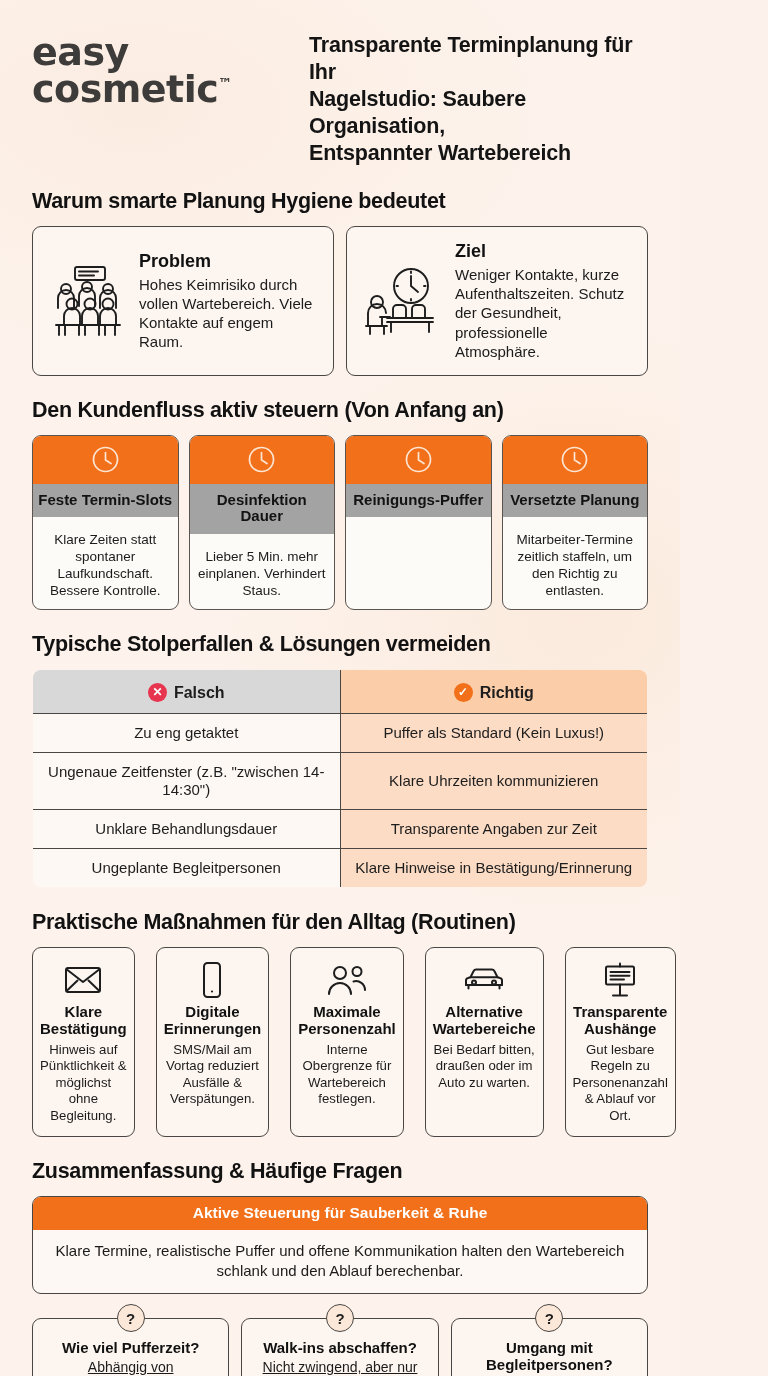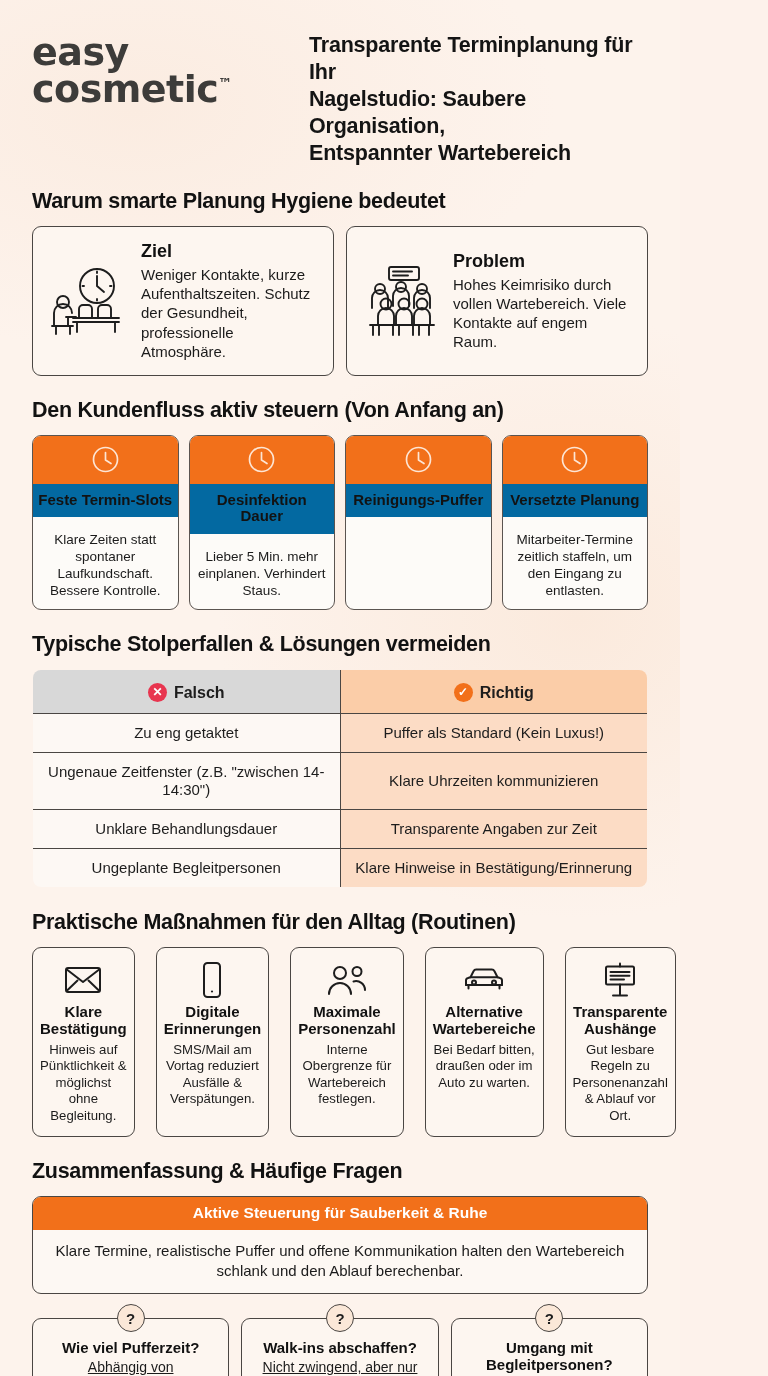--- a/index.html
+++ b/index.html
@@ -109,21 +109,21 @@
     min-height: 172px;
   }
   .flow-top {
     background: #f2701a;
     height: 48px;
     display: flex;
     align-items: center;
     justify-content: center;
   }
   .flow-title {
-    background: #0369a1;
+    background: #a3a3a3;
     text-align: center;
     font-size: 15px;
     font-weight: 700;
     color: #121212;
     padding: 8px 4px 9px;
     line-height: 1.1;
   }
   .flow-desc {
     flex: 1;
     text-align: center;
@@ -245,54 +245,20 @@
       <div>Entspannter Wartebereich</div>
     </div>
   </div>
 
   <div class="sec-h">Warum smarte Planung Hygiene bedeutet</div>
 
   <div class="pz-row">
 
     <div class="card pz-card">
       <div class="pz-icon">
-        <svg width="80" height="74" viewBox="0 0 80 74" fill="none" stroke="#1d1d1d" stroke-width="1.9" stroke-linecap="round" stroke-linejoin="round">
-
-          <circle cx="48" cy="22" r="17"></circle>
-          <path d="M48 12v10l7 6"></path>
-          <line x1="48" y1="7.5" x2="48" y2="9"></line>
-          <line x1="62.5" y1="22" x2="61" y2="22"></line>
-          <line x1="48" y1="36.5" x2="48" y2="35"></line>
-          <line x1="33.5" y1="22" x2="35" y2="22"></line>
-
-          <circle cx="14" cy="38" r="6"></circle>
-          <path d="M5 62v-13a9 9 0 0 1 18 0"></path>
-          <path d="M17 53h10"></path>
-          <path d="M19 53v9"></path>
-
-          <path d="M30 54v-9a4 4 0 0 1 4-4h5a4 4 0 0 1 4 4v9"></path>
-          <path d="M49 54v-9a4 4 0 0 1 4-4h5a4 4 0 0 1 4 4v9"></path>
-
-          <line x1="24" y1="58" x2="70" y2="58"></line>
-          <line x1="24" y1="54" x2="70" y2="54"></line>
-          <line x1="28" y1="58" x2="28" y2="68"></line>
-          <line x1="66" y1="58" x2="66" y2="68"></line>
-          <line x1="3" y1="62" x2="24" y2="62"></line>
-          <line x1="7" y1="62" x2="7" y2="70"></line>
-          <line x1="21" y1="62" x2="21" y2="70"></line>
-        </svg>
-      </div>
-      <div class="pz-body">
-        <div class="pz-title">Ziel</div>
-        <div class="pz-desc">Weniger Kontakte, kurze Aufenthaltszeiten. Schutz der Gesundheit, professionelle Atmosphäre.</div>
-      </div>
-    </div>
-
-    <div class="card pz-card">
-      <div class="pz-icon">
         <svg width="76" height="74" viewBox="0 0 76 74" fill="none" stroke="#1d1d1d" stroke-width="1.9" stroke-linecap="round" stroke-linejoin="round">
           <rect x="25" y="3" width="30" height="13" rx="2"></rect>
           <line x1="29" y1="7.5" x2="48" y2="7.5"></line>
           <line x1="29" y1="11.5" x2="44" y2="11.5"></line>
 
           <circle cx="16" cy="25" r="5"></circle>
           <circle cx="37" cy="23" r="5"></circle>
           <circle cx="58" cy="25" r="5"></circle>
 
           <path d="M8 44v-10a8 8 0 0 1 16 0v10"></path>
@@ -316,20 +282,54 @@
           <line x1="55" y1="61" x2="55" y2="71"></line>
           <line x1="65" y1="61" x2="65" y2="71"></line>
         </svg>
       </div>
       <div class="pz-body">
         <div class="pz-title">Problem</div>
         <div class="pz-desc">Hohes Keimrisiko durch vollen Wartebereich. Viele Kontakte auf engem Raum.</div>
       </div>
     </div>
 
+    <div class="card pz-card">
+      <div class="pz-icon">
+        <svg width="80" height="74" viewBox="0 0 80 74" fill="none" stroke="#1d1d1d" stroke-width="1.9" stroke-linecap="round" stroke-linejoin="round">
+
+          <circle cx="48" cy="22" r="17"></circle>
+          <path d="M48 12v10l7 6"></path>
+          <line x1="48" y1="7.5" x2="48" y2="9"></line>
+          <line x1="62.5" y1="22" x2="61" y2="22"></line>
+          <line x1="48" y1="36.5" x2="48" y2="35"></line>
+          <line x1="33.5" y1="22" x2="35" y2="22"></line>
+
+          <circle cx="14" cy="38" r="6"></circle>
+          <path d="M5 62v-13a9 9 0 0 1 18 0"></path>
+          <path d="M17 53h10"></path>
+          <path d="M19 53v9"></path>
+
+          <path d="M30 54v-9a4 4 0 0 1 4-4h5a4 4 0 0 1 4 4v9"></path>
+          <path d="M49 54v-9a4 4 0 0 1 4-4h5a4 4 0 0 1 4 4v9"></path>
+
+          <line x1="24" y1="58" x2="70" y2="58"></line>
+          <line x1="24" y1="54" x2="70" y2="54"></line>
+          <line x1="28" y1="58" x2="28" y2="68"></line>
+          <line x1="66" y1="58" x2="66" y2="68"></line>
+          <line x1="3" y1="62" x2="24" y2="62"></line>
+          <line x1="7" y1="62" x2="7" y2="70"></line>
+          <line x1="21" y1="62" x2="21" y2="70"></line>
+        </svg>
+      </div>
+      <div class="pz-body">
+        <div class="pz-title">Ziel</div>
+        <div class="pz-desc">Weniger Kontakte, kurze Aufenthaltszeiten. Schutz der Gesundheit, professionelle Atmosphäre.</div>
+      </div>
+    </div>
+
   </div>
 
   <div class="sec-h">Den Kundenfluss aktiv steuern (Von Anfang an)</div>
 
   <div class="flow-row">
 
     <div class="flow-card">
       <div class="flow-top">
         <span>
           <svg width="29" height="29" viewBox="0 0 29 29" fill="none" stroke="#fde5d4" stroke-width="1.7" stroke-linecap="round" stroke-linejoin="round">
@@ -370,21 +370,21 @@
     <div class="flow-card">
       <div class="flow-top">
         <span>
           <svg width="29" height="29" viewBox="0 0 29 29" fill="none" stroke="#fde5d4" stroke-width="1.7" stroke-linecap="round" stroke-linejoin="round">
             <circle cx="14.5" cy="14.5" r="12"></circle>
               <path d="M14.5 7.5v7.5l5.5 3.5"></path>
           </svg>
         </span>
       </div>
       <div class="flow-title">Versetzte Planung</div>
-      <div class="flow-desc">Mitarbeiter-Termine zeitlich staffeln, um den Eingang zu entlasten.</div>
+      <div class="flow-desc">Mitarbeiter-Termine zeitlich staffeln, um den Richtig zu entlasten.</div>
     </div>
 
   </div>
 
   <div class="sec-h">Typische Stolperfallen &amp; Lösungen vermeiden</div>
 
   <table class="cmp-table">
     <thead>
       <tr>
         <th class="th-wrong">

